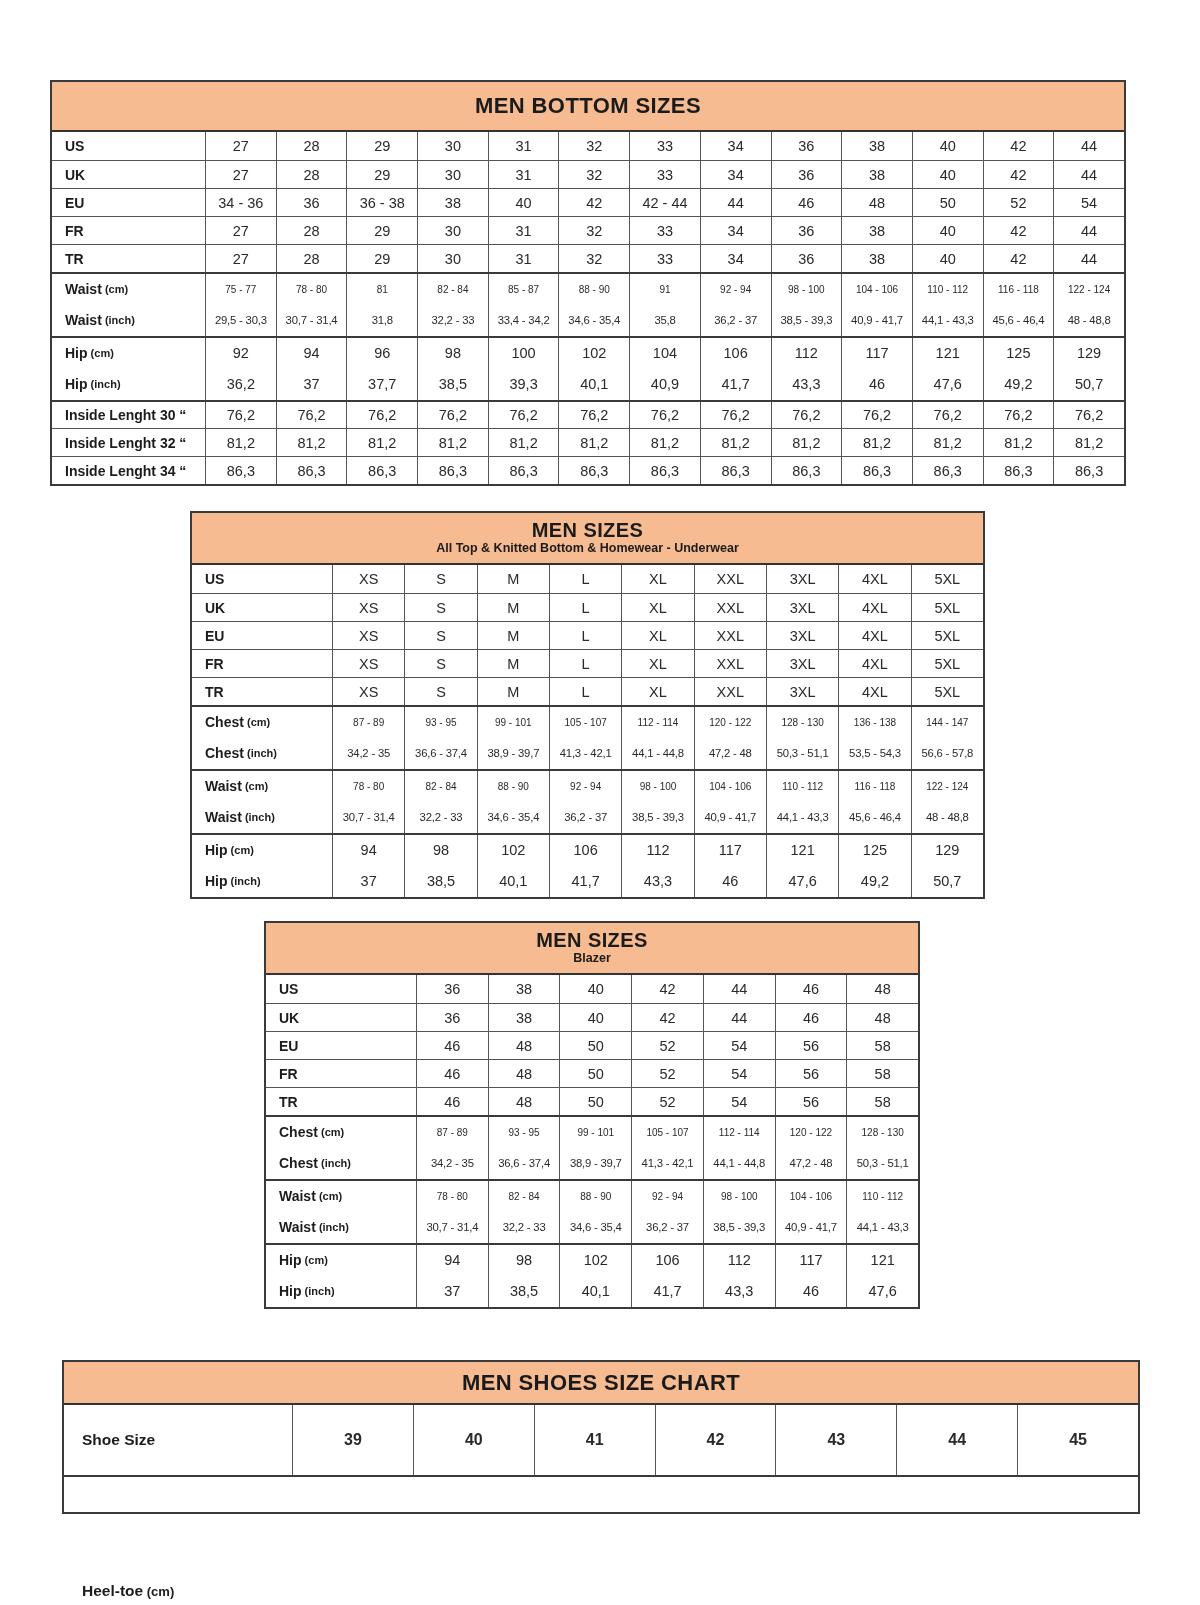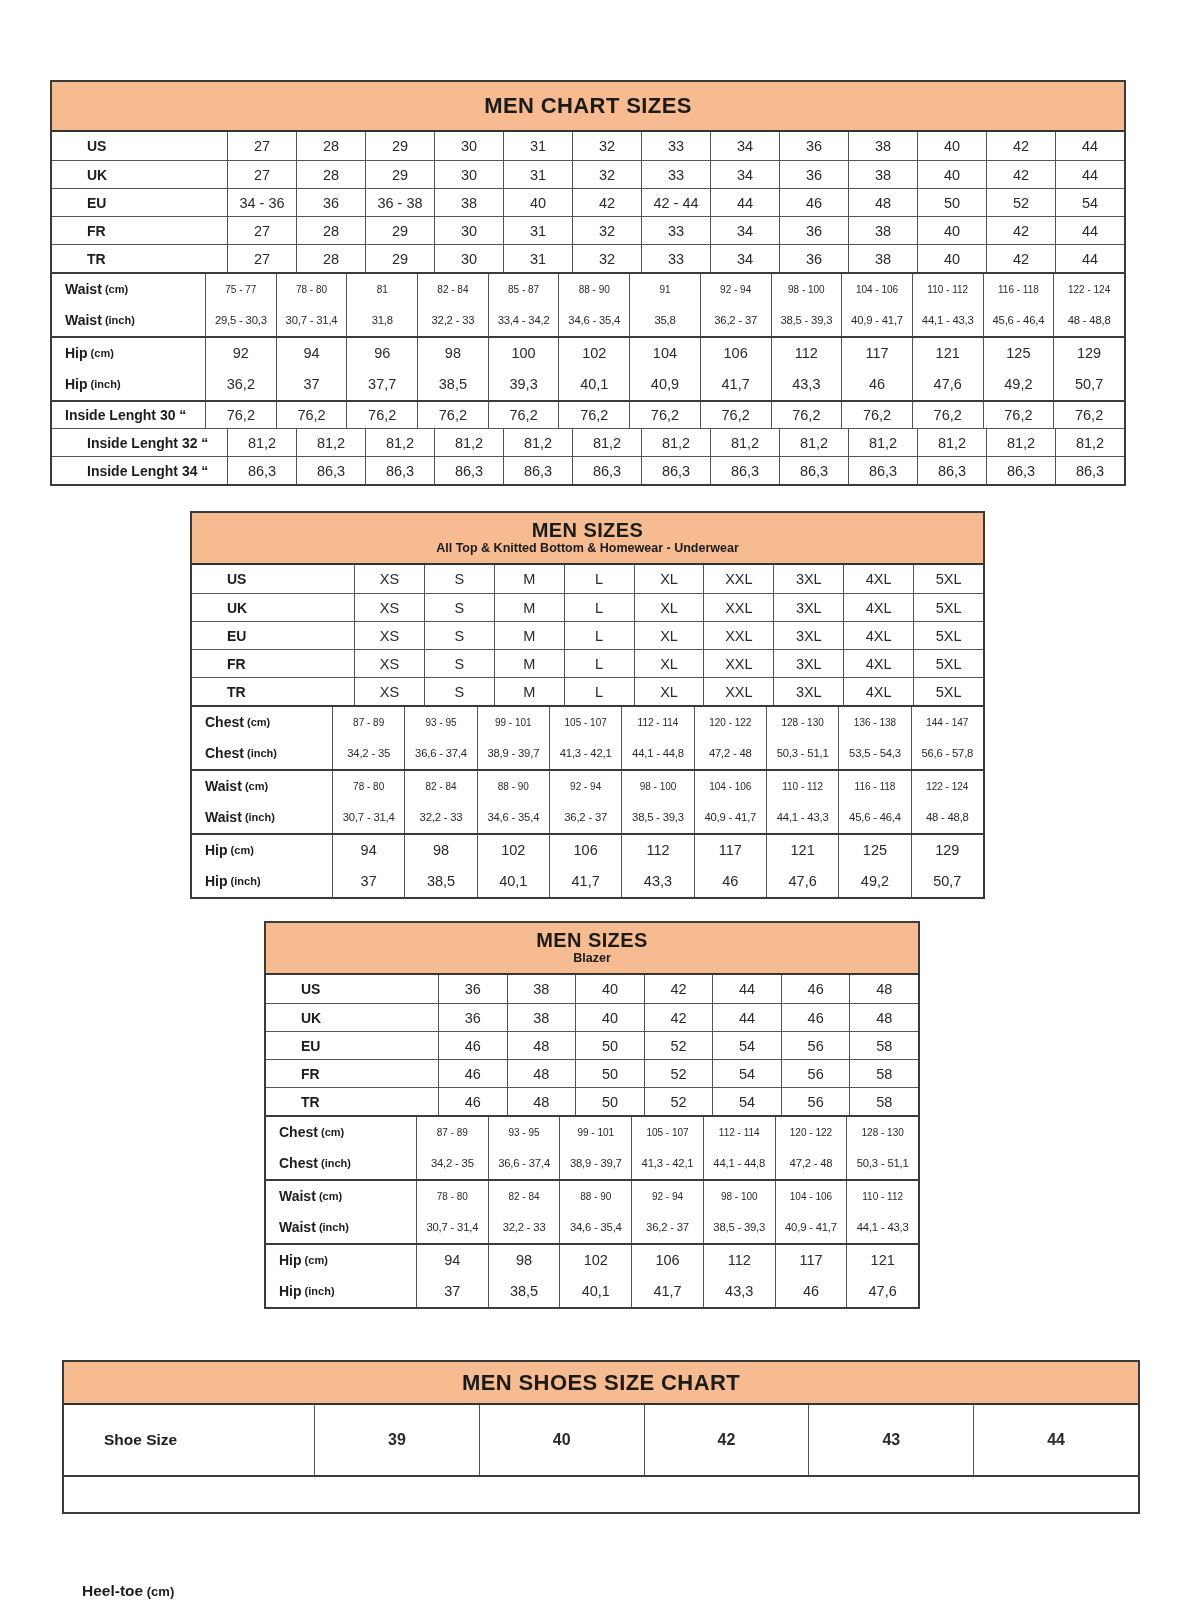--- a/index.html
+++ b/index.html
@@ -25,21 +25,21 @@
   .t2 .band,.t3 .band{height:52px;}
   .t4 .band{height:43px;}
 
   .title{margin:0;font-size:22px;font-weight:700;letter-spacing:.4px;color:#1b1b1b;line-height:1.05;}
   .t2 .title,.t3 .title{font-size:20px;}
   .subtitle{margin:0;font-size:12.5px;font-weight:700;color:#1b1b1b;line-height:1.1;}
 
   .rows{display:block;}
   .row{display:flex;box-sizing:border-box;}
   .rows .row:first-child{border-top:none !important;}
-  .div-line{border-top:1.4px solid #555555;padding-left:22px;}
+  .div-line{border-top:1.4px solid #555555;}
   .div-strong{border-top:2.2px solid #3a3a3a;}
   .div-none{border-top:none;}
 
   .h-s{height:28px;}
   .h-m{height:32px;text-align:center;}
   .h-xl{height:70px;}
   .h-l{height:37px;flex-direction:column;}
 
   .cell{
     display:flex;align-items:center;justify-content:center;
@@ -63,21 +63,21 @@
   .cs-sm{font-size:11.3px;letter-spacing:-0.2px;}
   .cs-b{font-size:16px;font-weight:700;color:#1c1c1c;}
 </style>
 </head>
 <body>
 
 <main class="page">
 
   <section class="size-table t1">
     <header class="band" style="background: rgb(246, 187, 144);">
-      <h2 class="title">MEN CHART SIZES</h2>
+      <h2 class="title">MEN BOTTOM SIZES</h2>
     </header>
     <div class="rows">
         <div class="row h-s div-line">
           <div class="cell label">
             <span class="lab-main">US</span>
           </div>
           <div class="cell val cs-n">27</div>
           <div class="cell val cs-n">28</div>
           <div class="cell val cs-n">29</div>
           <div class="cell val cs-n">30</div>
@@ -616,23 +616,25 @@
     <header class="band" style="background: rgb(246, 187, 144);">
       <h2 class="title">MEN SHOES SIZE CHART</h2>
     </header>
     <div class="rows">
         <div class="row h-xl div-line">
           <div class="cell label">
             <span class="lab-main">Shoe Size</span>
           </div>
           <div class="cell val cs-b">39</div>
           <div class="cell val cs-b">40</div>
+          <div class="cell val cs-b">41</div>
           <div class="cell val cs-b">42</div>
           <div class="cell val cs-b">43</div>
           <div class="cell val cs-b">44</div>
+          <div class="cell val cs-b">45</div>
         </div>
         <div class="row h-l div-strong">
           <div class="cell label">
             <span class="lab-main">Heel-toe</span>
             <span class="lab-unit">&nbsp;(cm)</span>
           </div>
           <div class="cell val cs-n">24,5</div>
           <div class="cell val cs-n">25</div>
           <div class="cell val cs-n">26</div>
           <div class="cell val cs-n">26,5</div>

